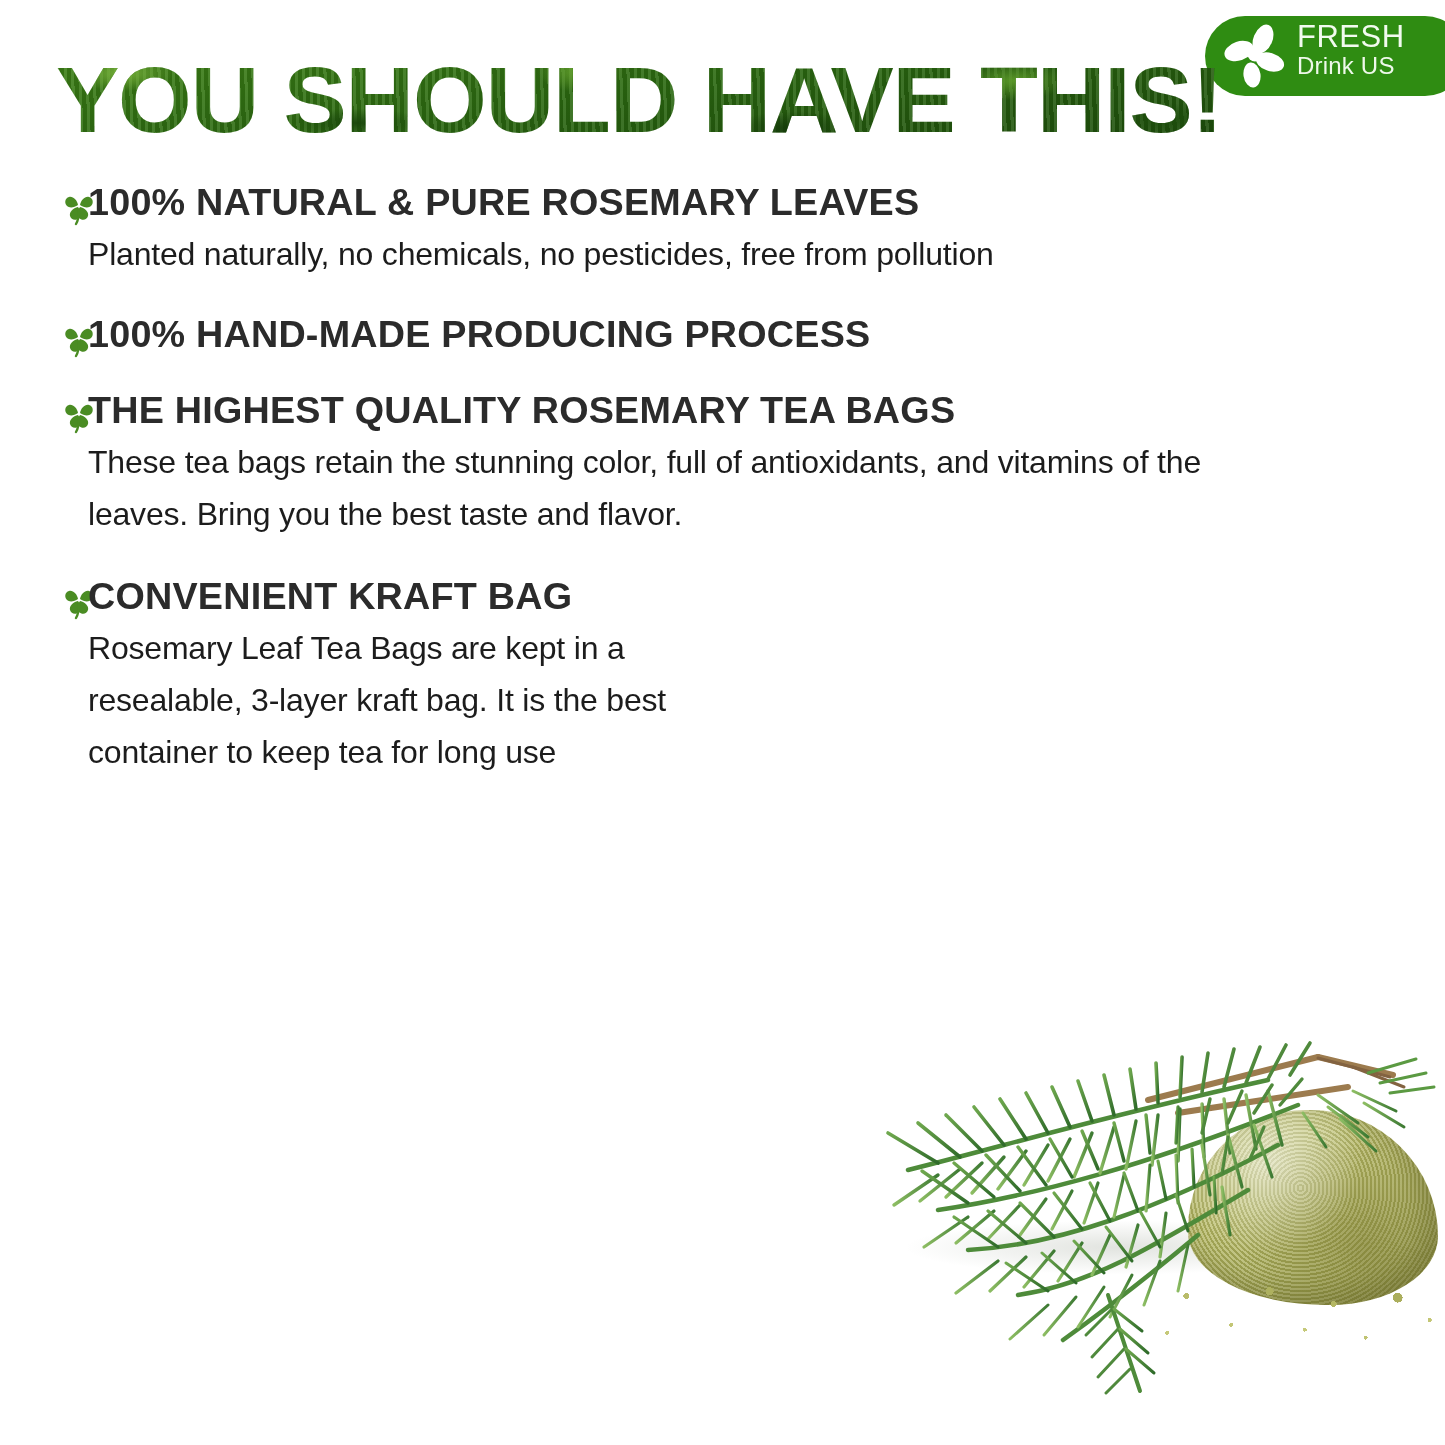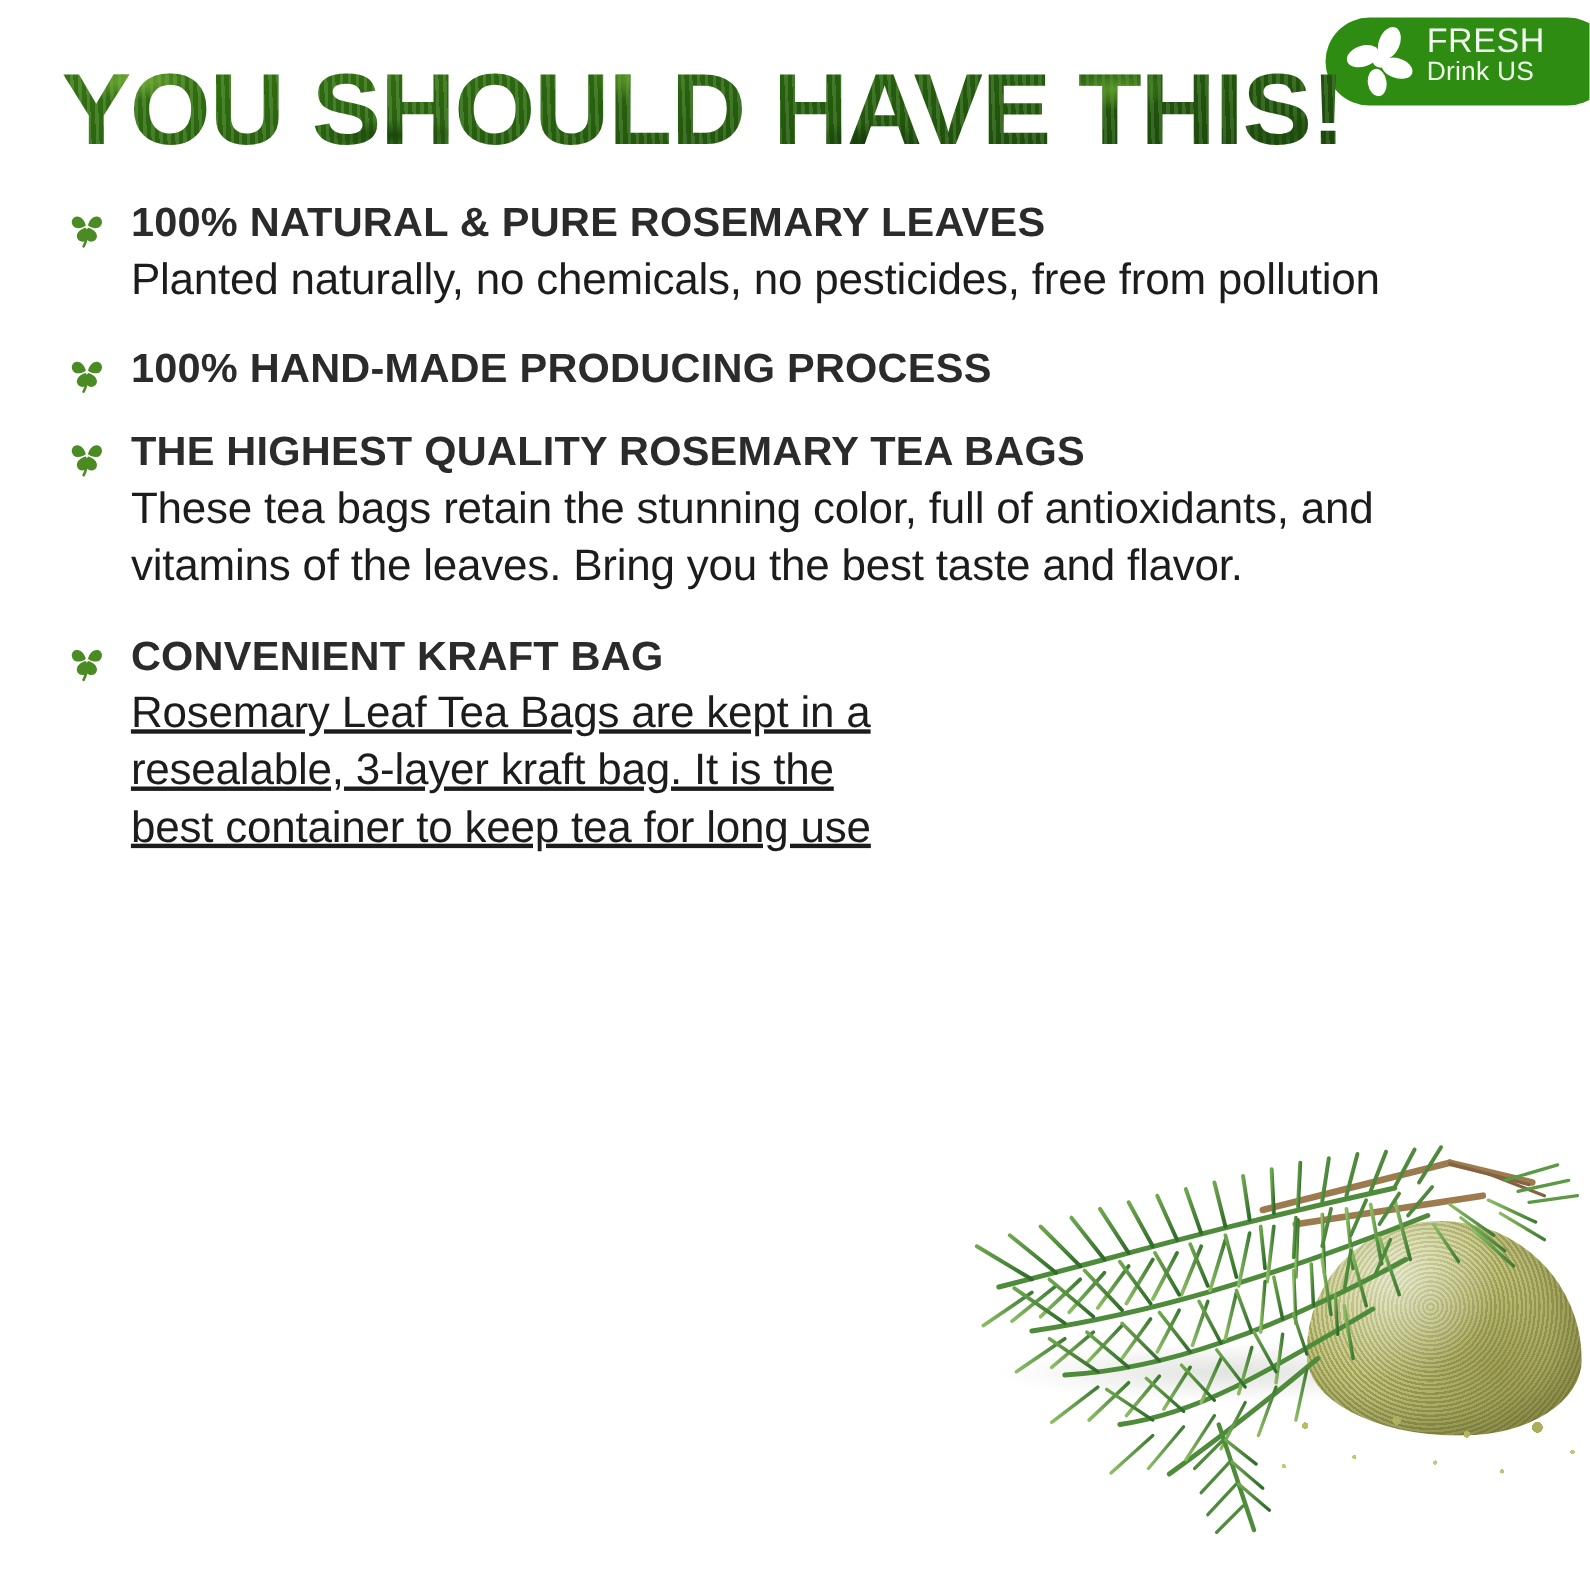--- a/index.html
+++ b/index.html
@@ -98,21 +98,21 @@
 
   
   .bullets {
     position: absolute;
     left: 0;
     top: 182px;
     width: 1340px;
   }
   .bullet {
     position: relative;
-    padding-left: 119px;
+    padding-left: 88px;
     margin-bottom: 30px;
   }
   .clover {
     position: absolute;
     left: 58px;
     top: 4px;
     width: 42px;
     height: 42px;
   }
   .bullet-title {
@@ -122,29 +122,29 @@
     color: #2b2b2b;
     letter-spacing: 0.2px;
     line-height: 42px;
     transform: scaleX(1.02);
     transform-origin: left center;
     white-space: nowrap;
   }
   .bullet-body {
     font-family: "Liberation Sans", sans-serif;
     font-weight: 300;
-    font-size: 40px;
+    font-size: 32px;
     line-height: 52px;
     color: #1c1c1c;
     letter-spacing: -0.2px;
     margin-top: 4px;
     max-width: 1190px;
   }
   .bullet-body.indented { padding-left: 10px; }
-  .bullet-body.narrow   { max-width: 680px; text-decoration: underline; }
+  .bullet-body.narrow   { max-width: 680px; }
 
   .b3 .bullet-body { max-width: 1215px; }
   .b1 { margin-bottom: 34px; }
   .b2 { margin-bottom: 34px; }
   .b3 { margin-bottom: 36px; }
   .b4 { margin-bottom: 28px; }
 
   
   .photo {
     position: absolute;

